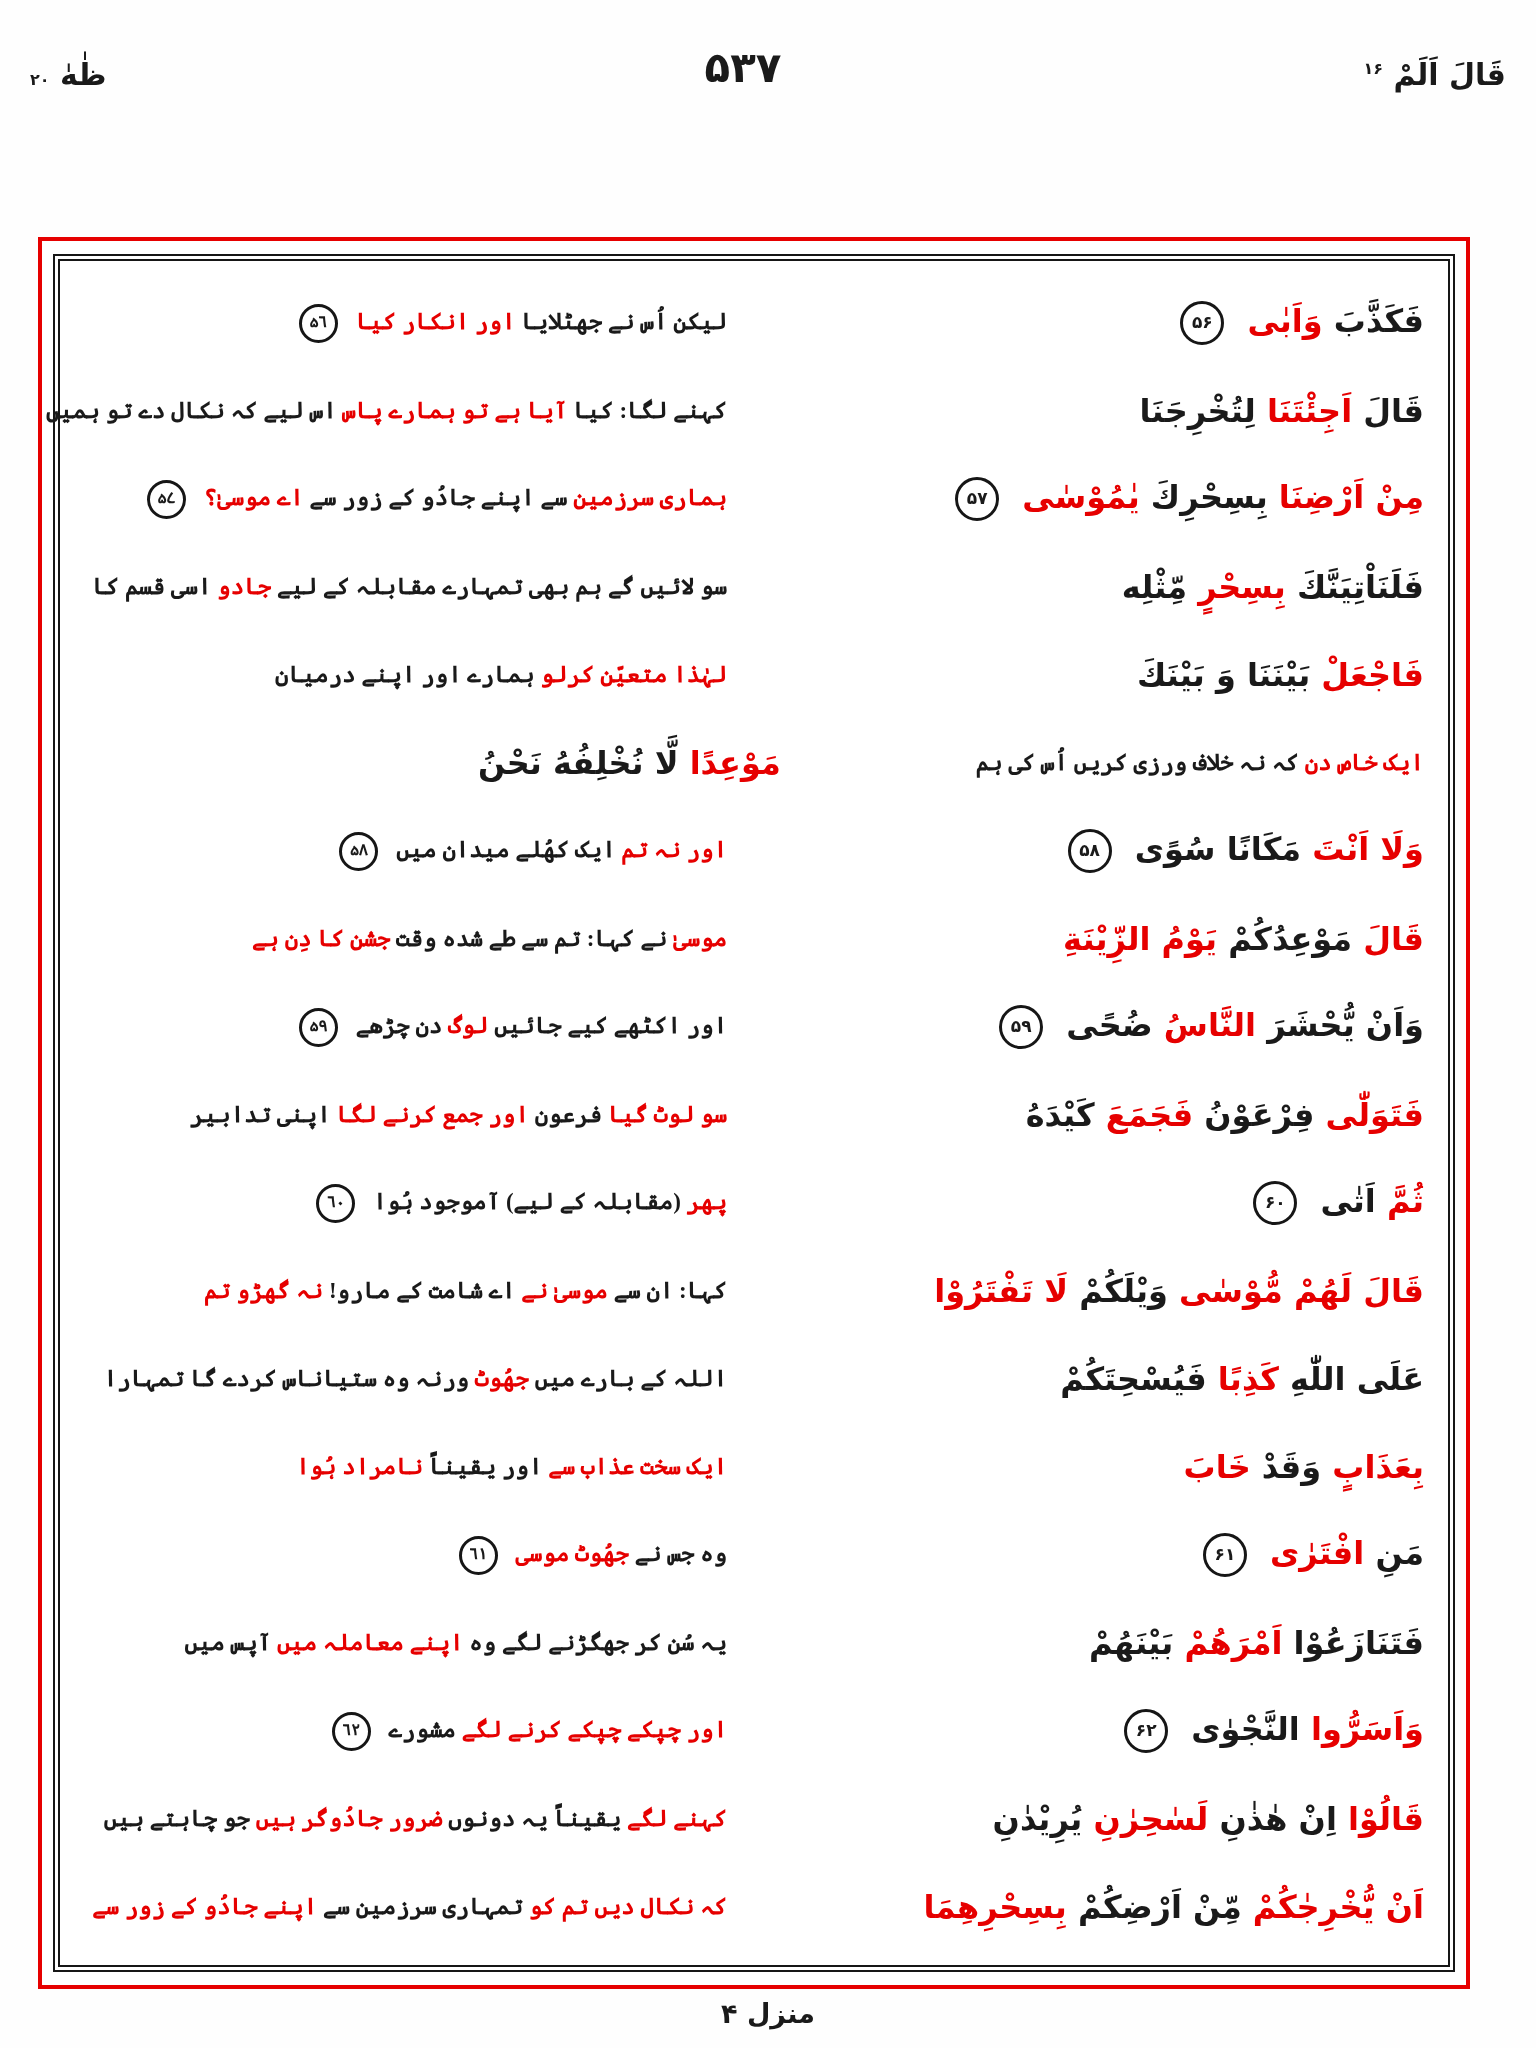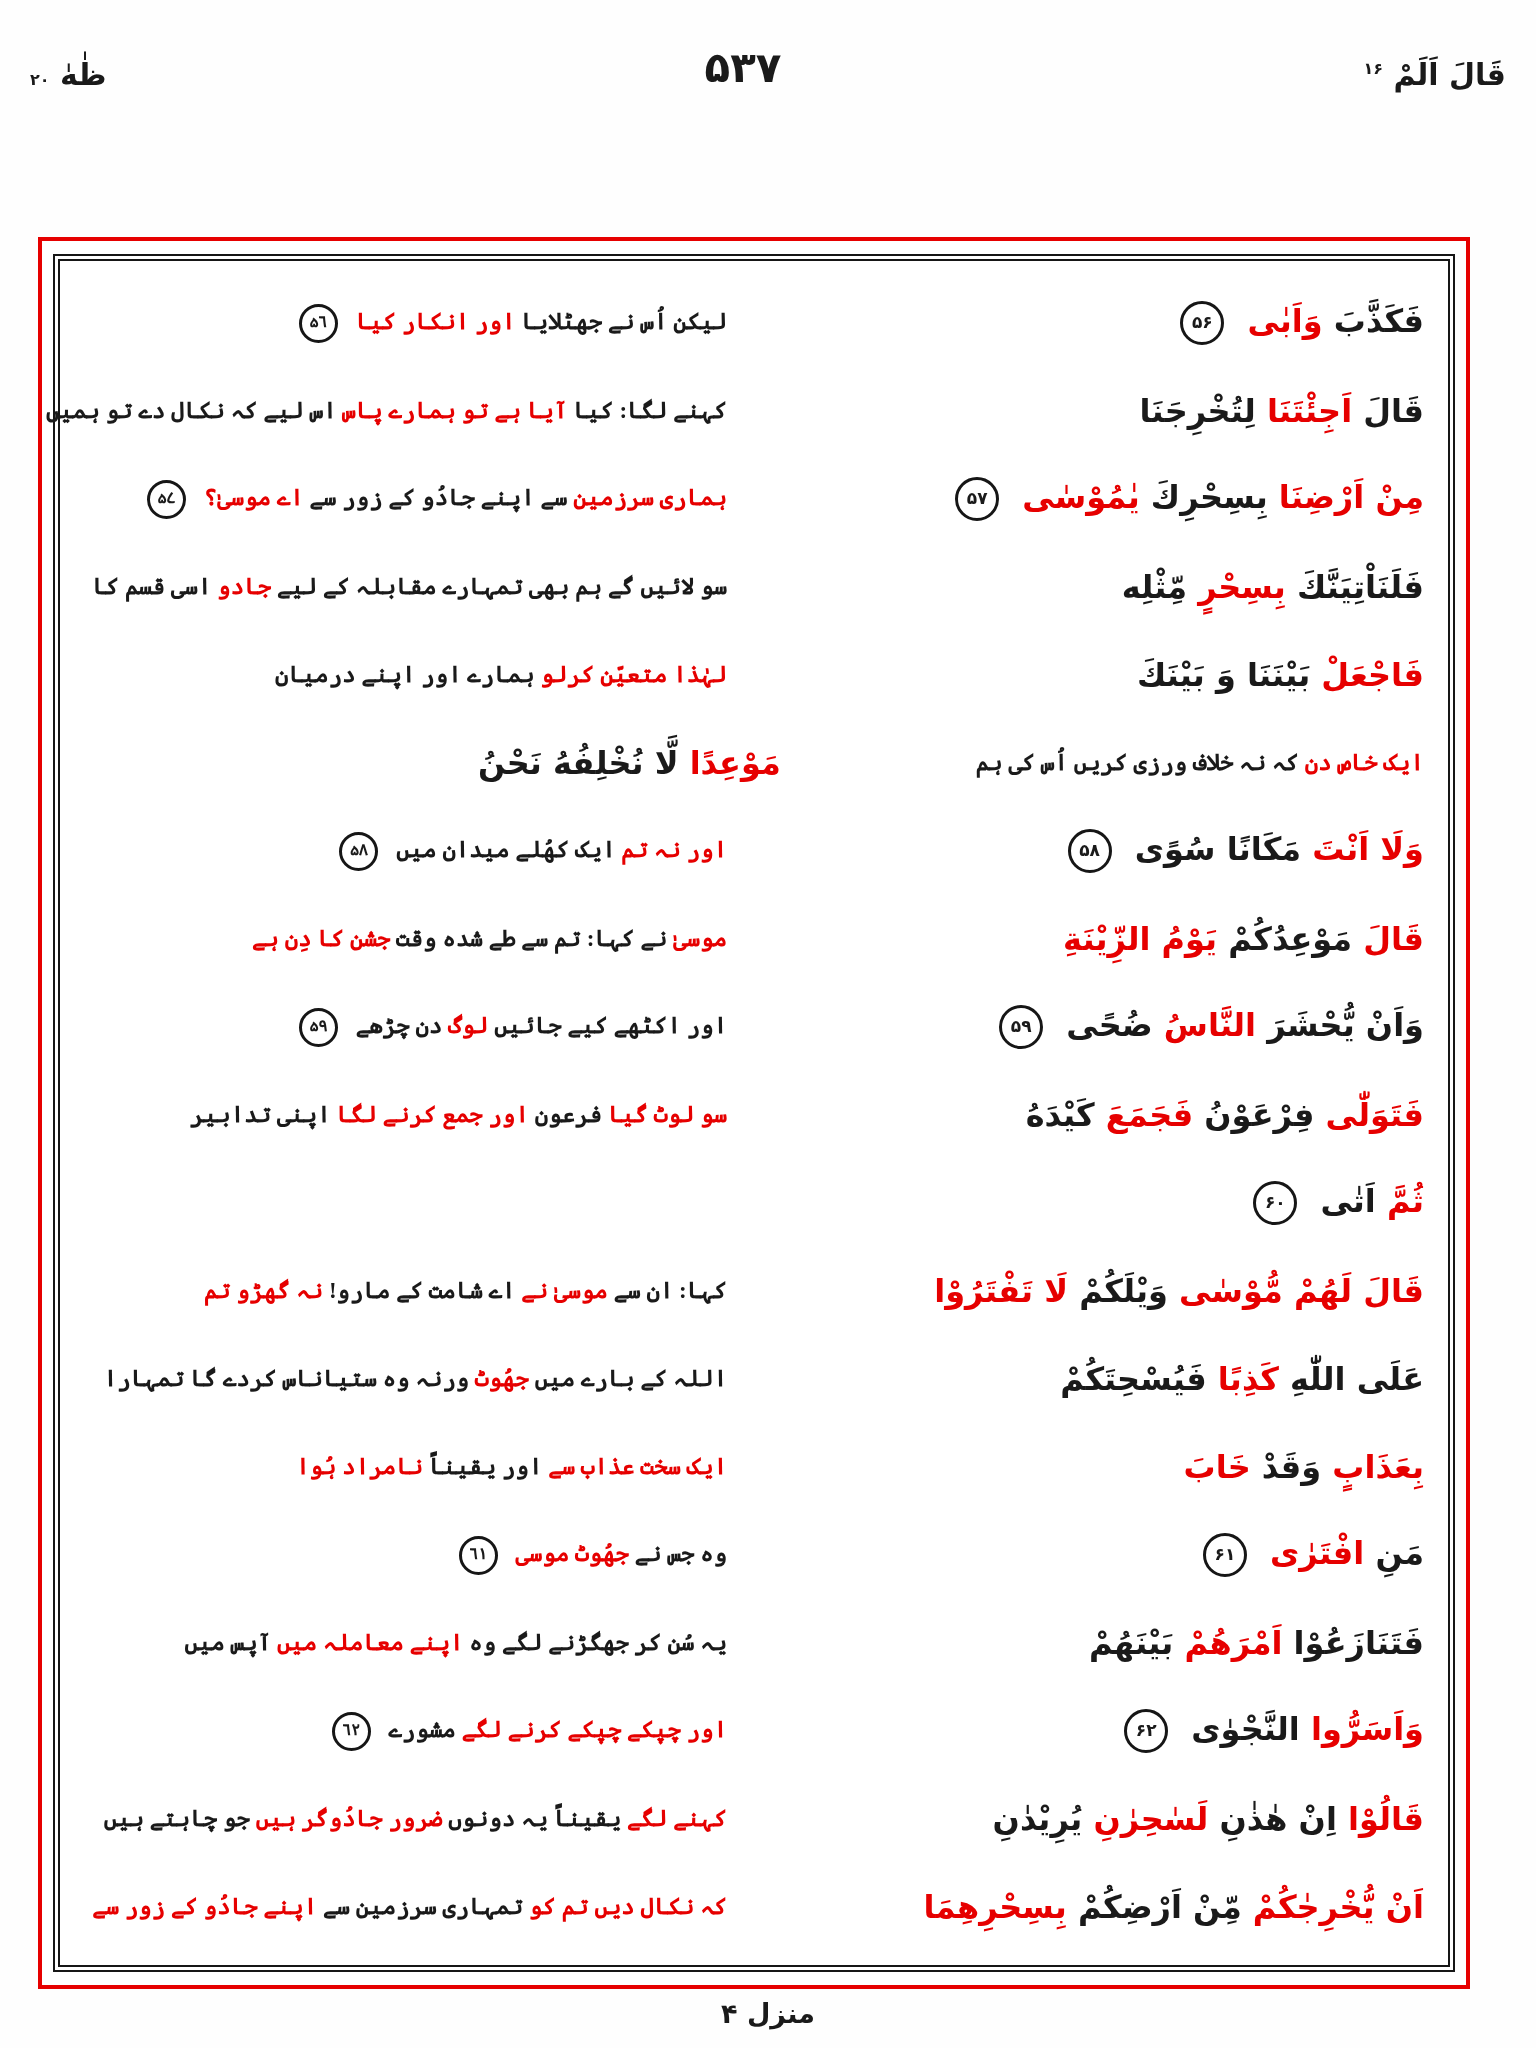--- a/index.html
+++ b/index.html
@@ -133,20 +133,21 @@
         <div class="vrow">
           <div class="cell cell-arabic"><span class="seg blk">وَاَنْ يُّحْشَرَ</span> <span class="seg red">النَّاسُ</span> <span class="seg blk">ضُحًى</span> <span class="vnum a">۵۹</span></div>
           <div class="cell cell-urdu"><span class="seg blk">اور اکٹھے کیے جائیں</span> <span class="seg red">لوگ</span> <span class="seg blk">دن چڑھے</span> <span class="vnum u">۵۹</span></div>
         </div>
         <div class="vrow">
           <div class="cell cell-arabic"><span class="seg red">فَتَوَلّٰى</span> <span class="seg blk">فِرْعَوْنُ</span> <span class="seg red">فَجَمَعَ</span> <span class="seg blk">كَيْدَهُ</span> </div>
           <div class="cell cell-urdu"><span class="seg red">سو لوٹ گیا</span> <span class="seg blk">فرعون</span> <span class="seg red">اور جمع کرنے لگا</span> <span class="seg blk">اپنی تدابیر</span> </div>
         </div>
         <div class="vrow">
           <div class="cell cell-arabic"><span class="seg red">ثُمَّ</span> <span class="seg blk">اَتٰى</span> <span class="vnum a">۶۰</span></div>
+          <div class="cell cell-urdu"><span class="seg red">پھر</span> <span class="seg blk">(مقابلہ کے لیے) آموجود ہُوا</span> <span class="vnum u">۶۰</span></div>
         </div>
         <div class="vrow">
           <div class="cell cell-arabic"><span class="seg red">قَالَ لَهُمْ مُّوْسٰى</span> <span class="seg blk">وَيْلَكُمْ</span> <span class="seg red">لَا تَفْتَرُوْا</span> </div>
           <div class="cell cell-urdu"><span class="seg blk">کہا: ان سے</span> <span class="seg red">موسیٰ نے</span> <span class="seg blk">اے شامت کے مارو!</span> <span class="seg red">نہ گھڑو تم</span> </div>
         </div>
         <div class="vrow">
           <div class="cell cell-arabic"><span class="seg blk">عَلَى اللّٰهِ</span> <span class="seg red">كَذِبًا</span> <span class="seg blk">فَيُسْحِتَكُمْ</span> </div>
           <div class="cell cell-urdu"><span class="seg blk">اللہ کے بارے میں</span> <span class="seg red">جھُوٹ</span> <span class="seg blk">ورنہ وہ ستیاناس کردے گا تمہارا</span> </div>
         </div>
         <div class="vrow">

